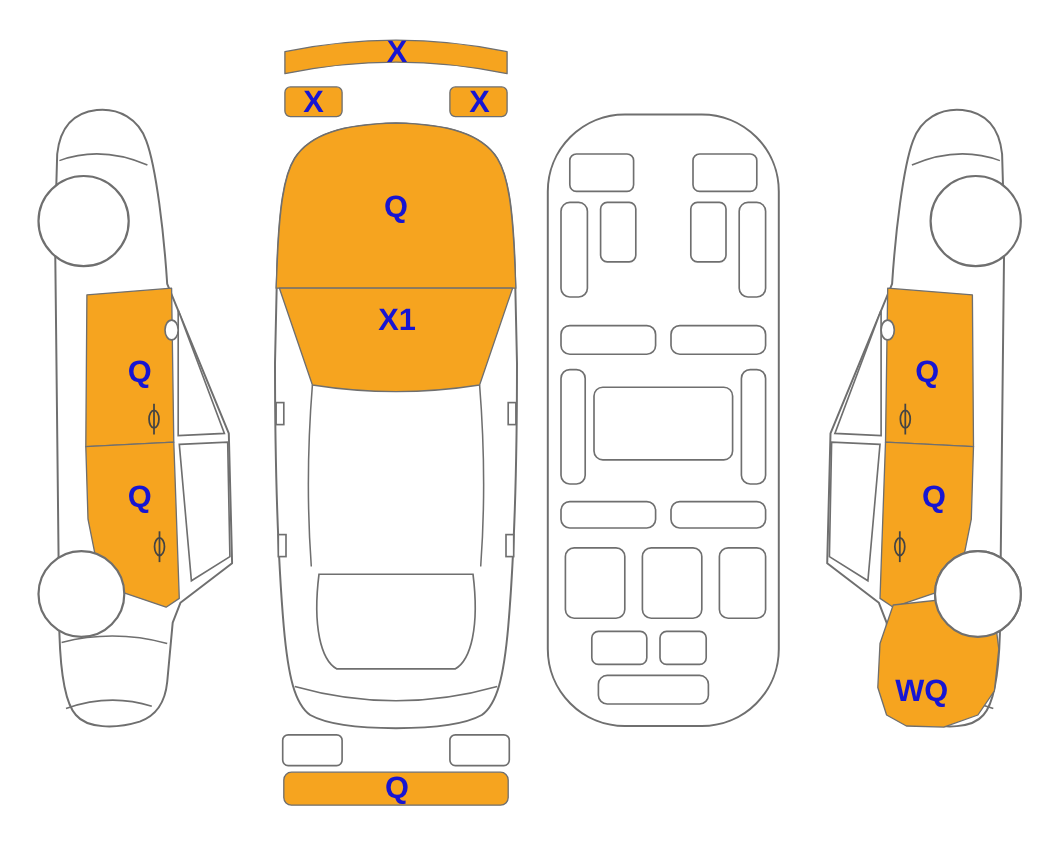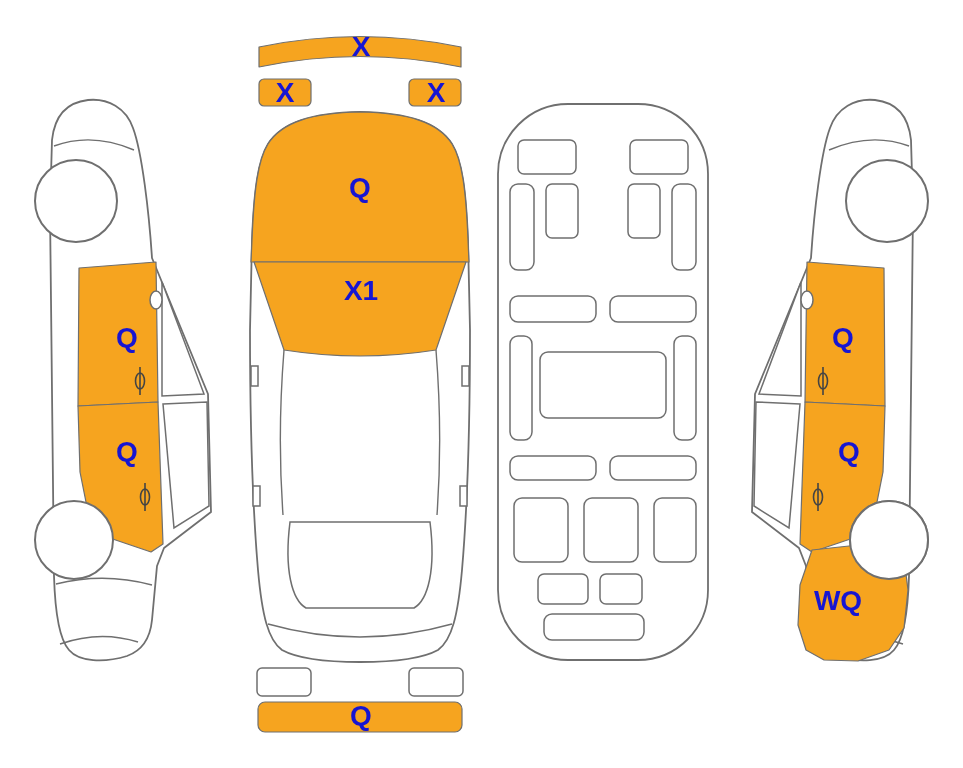--- a/index.html
+++ b/index.html
@@ -149,15 +149,15 @@
   <div class="code" style="left:436px;top:93px;">X</div>
   <div class="code" style="left:360px;top:188px;">Q</div>
   <div class="code" style="left:361px;top:291px;">X1</div>
   <div class="code" style="left:361px;top:716px;">Q</div>
 
   <div class="code" style="left:127px;top:338px;">Q</div>
   <div class="code" style="left:127px;top:452px;">Q</div>
 
   <div class="code" style="left:843px;top:338px;">Q</div>
   <div class="code" style="left:849px;top:452px;">Q</div>
-  <div class="code" style="left:838px;top:601px;">WQ</div>
+  <div class="code" style="left:838px;top:628px;">WQ</div>
 
 </div>
 
 </body></html>

